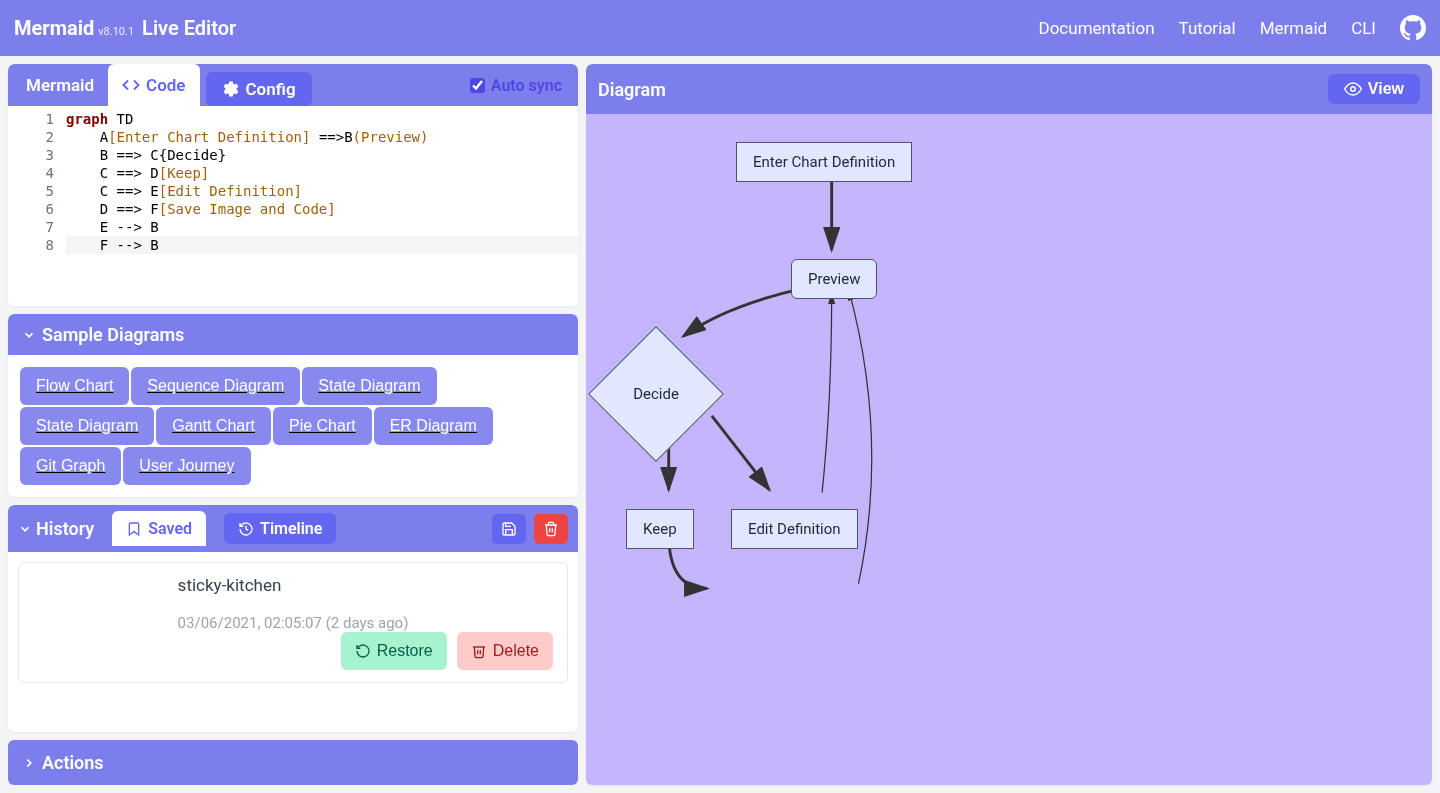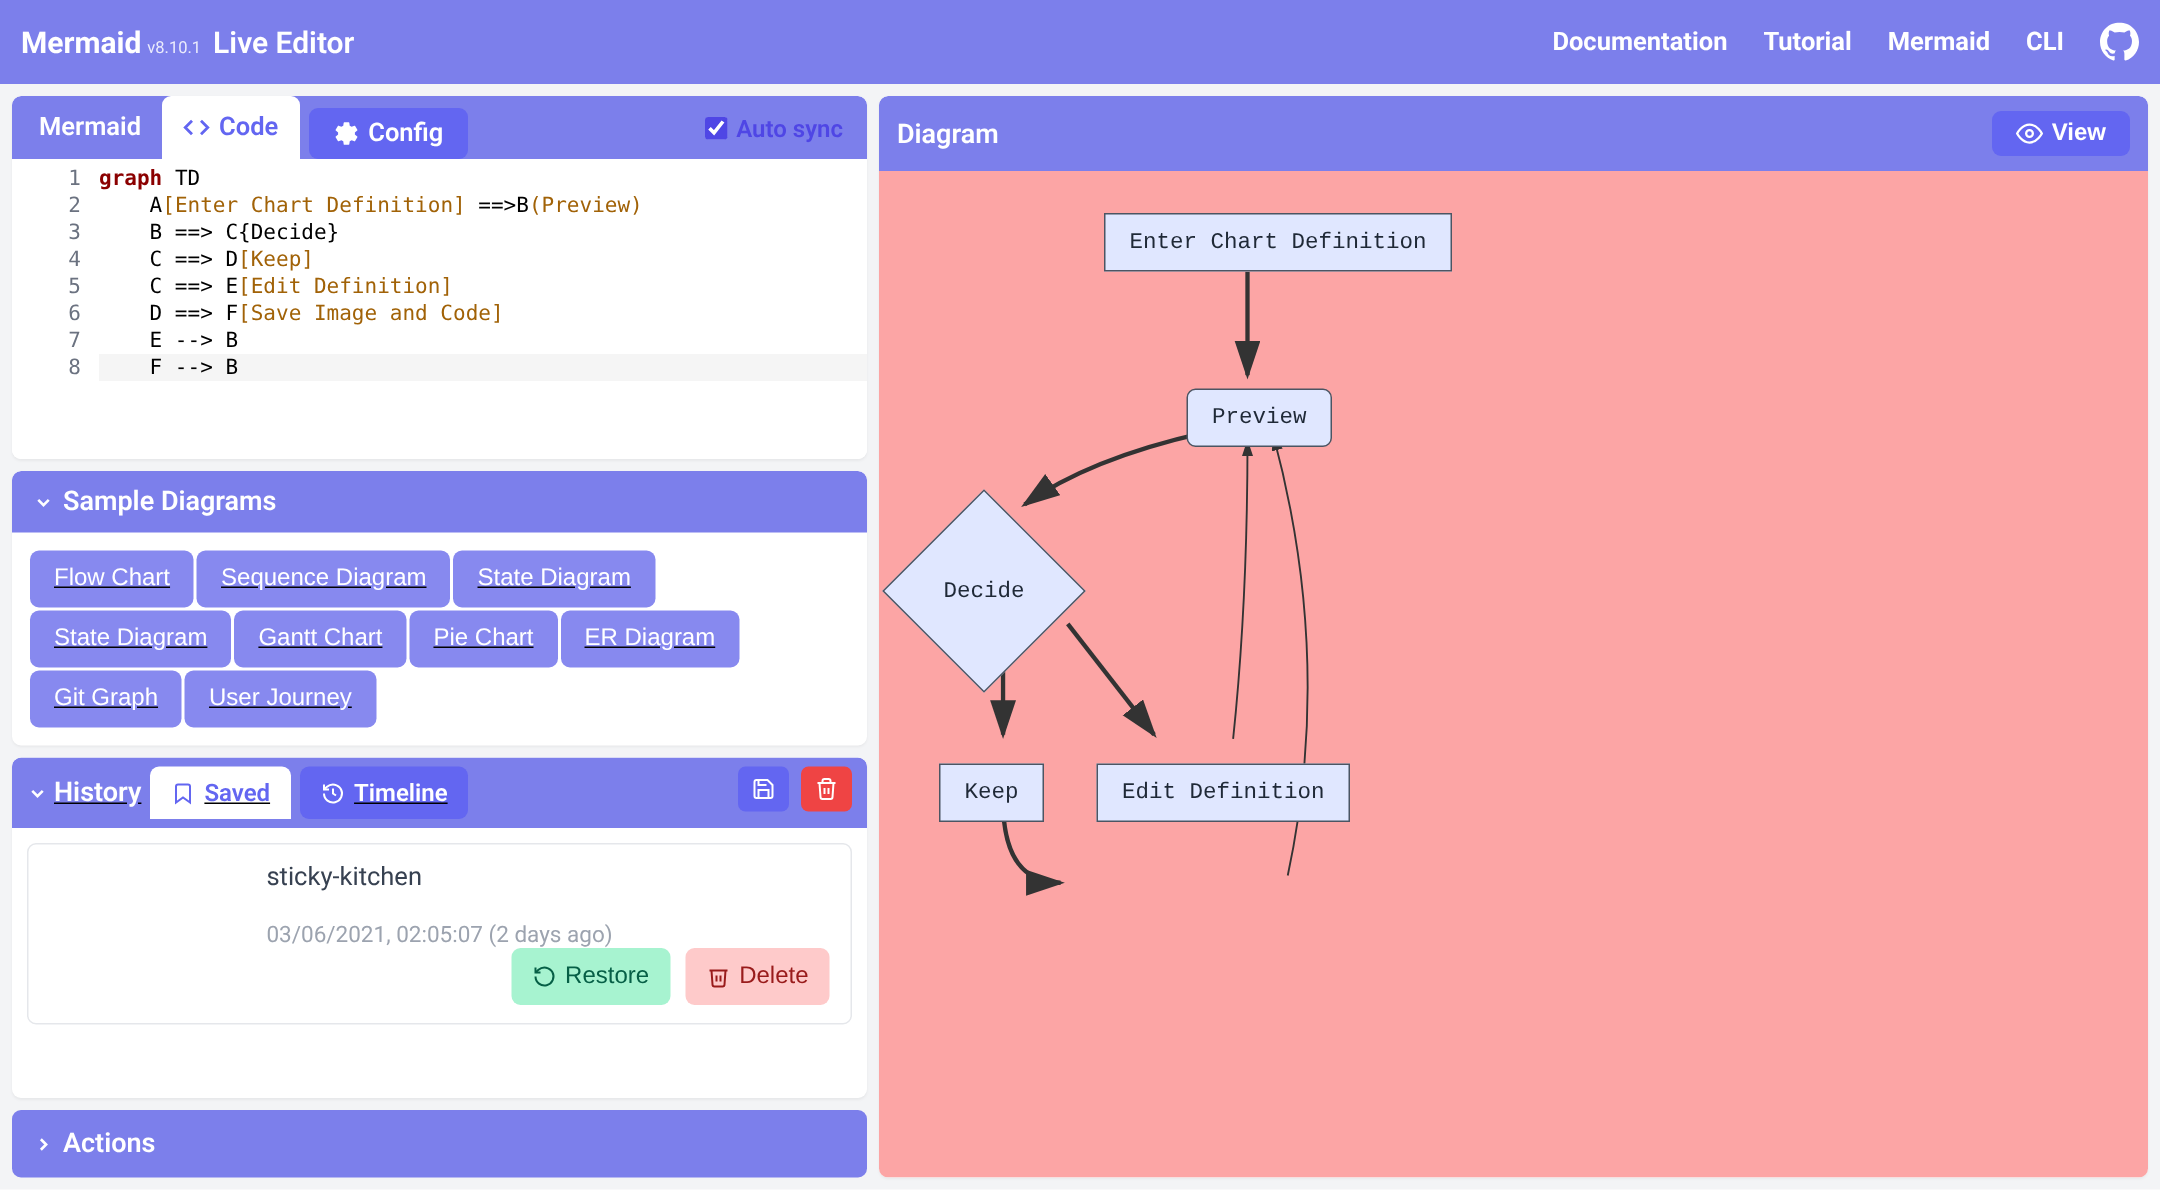--- a/index.html
+++ b/index.html
@@ -18,21 +18,21 @@
   display: flex;
   align-items: center;
   padding: 0 14px;
   color: #fff;
 }
 .navbar-left { display: flex; align-items: baseline; gap: 4px; }
 .brand { font-weight: 700; font-size: 20px; }
 .version { font-size: 11px; opacity: 0.85; }
 .subtitle { font-weight: 600; font-size: 20px; margin-left: 4px; }
 .navbar-right { margin-left: auto; display: flex; align-items: center; gap: 24px; }
-.nav-link { color: #fff; font-weight: 700; font-size: 17px; cursor: pointer; text-align: center; }
+.nav-link { color: #fff; font-weight: 400; font-size: 17px; cursor: pointer; text-align: center; }
 .github-icon { width: 26px; height: 26px; cursor: pointer; }
 
 
 .main { display: flex; height: calc(100% - 56px); padding: 8px; gap: 8px; }
 .left-col { width: 570px; display: flex; flex-direction: column; gap: 8px; }
 .right-col { flex: 1; display: flex; flex-direction: column; }
 
 .panel {
   background: #fff;
   border-radius: 6px;
@@ -106,24 +106,24 @@
   padding: 10px 16px;
   font-size: 16px;
   font-weight: 500;
   cursor: pointer;
 }
 
 
 .history-header {
   background: #7c7feb;
   display: flex;
+  align-items: center;
   padding: 6px 10px;
-  gap: 6px;
-  border-radius: 6px 6px 0 0;
-  text-decoration: underline;
+  gap: 18px;
+  border-radius: 6px 6px 0 0;
 }
 .history-title { color: #fff; font-weight: 600; font-size: 18px; display: flex; align-items: center; gap: 4px; }
 .history-tab {
   display: flex;
   align-items: center;
   gap: 6px;
   padding: 8px 14px;
   border-radius: 6px 6px 0 0;
   font-weight: 600;
   font-size: 16px;
@@ -175,24 +175,23 @@
   color: #fff;
   border: none;
   border-radius: 6px;
   padding: 6px 16px;
   font-size: 16px;
   font-weight: 600;
   display: flex; align-items: center; gap: 6px;
   cursor: pointer;
 }
 .diagram-body {
-  background: #fca5a5;
+  background: #c4b5fd;
   flex: 1;
   position: relative;
-  font-family: Liberation Mono, monospace;
 }
 
 
 .node {
   position: absolute;
   background: #e0e7ff;
   border: 1px solid #4b5563;
   display: flex;
   align-items: center;
   justify-content: center;

